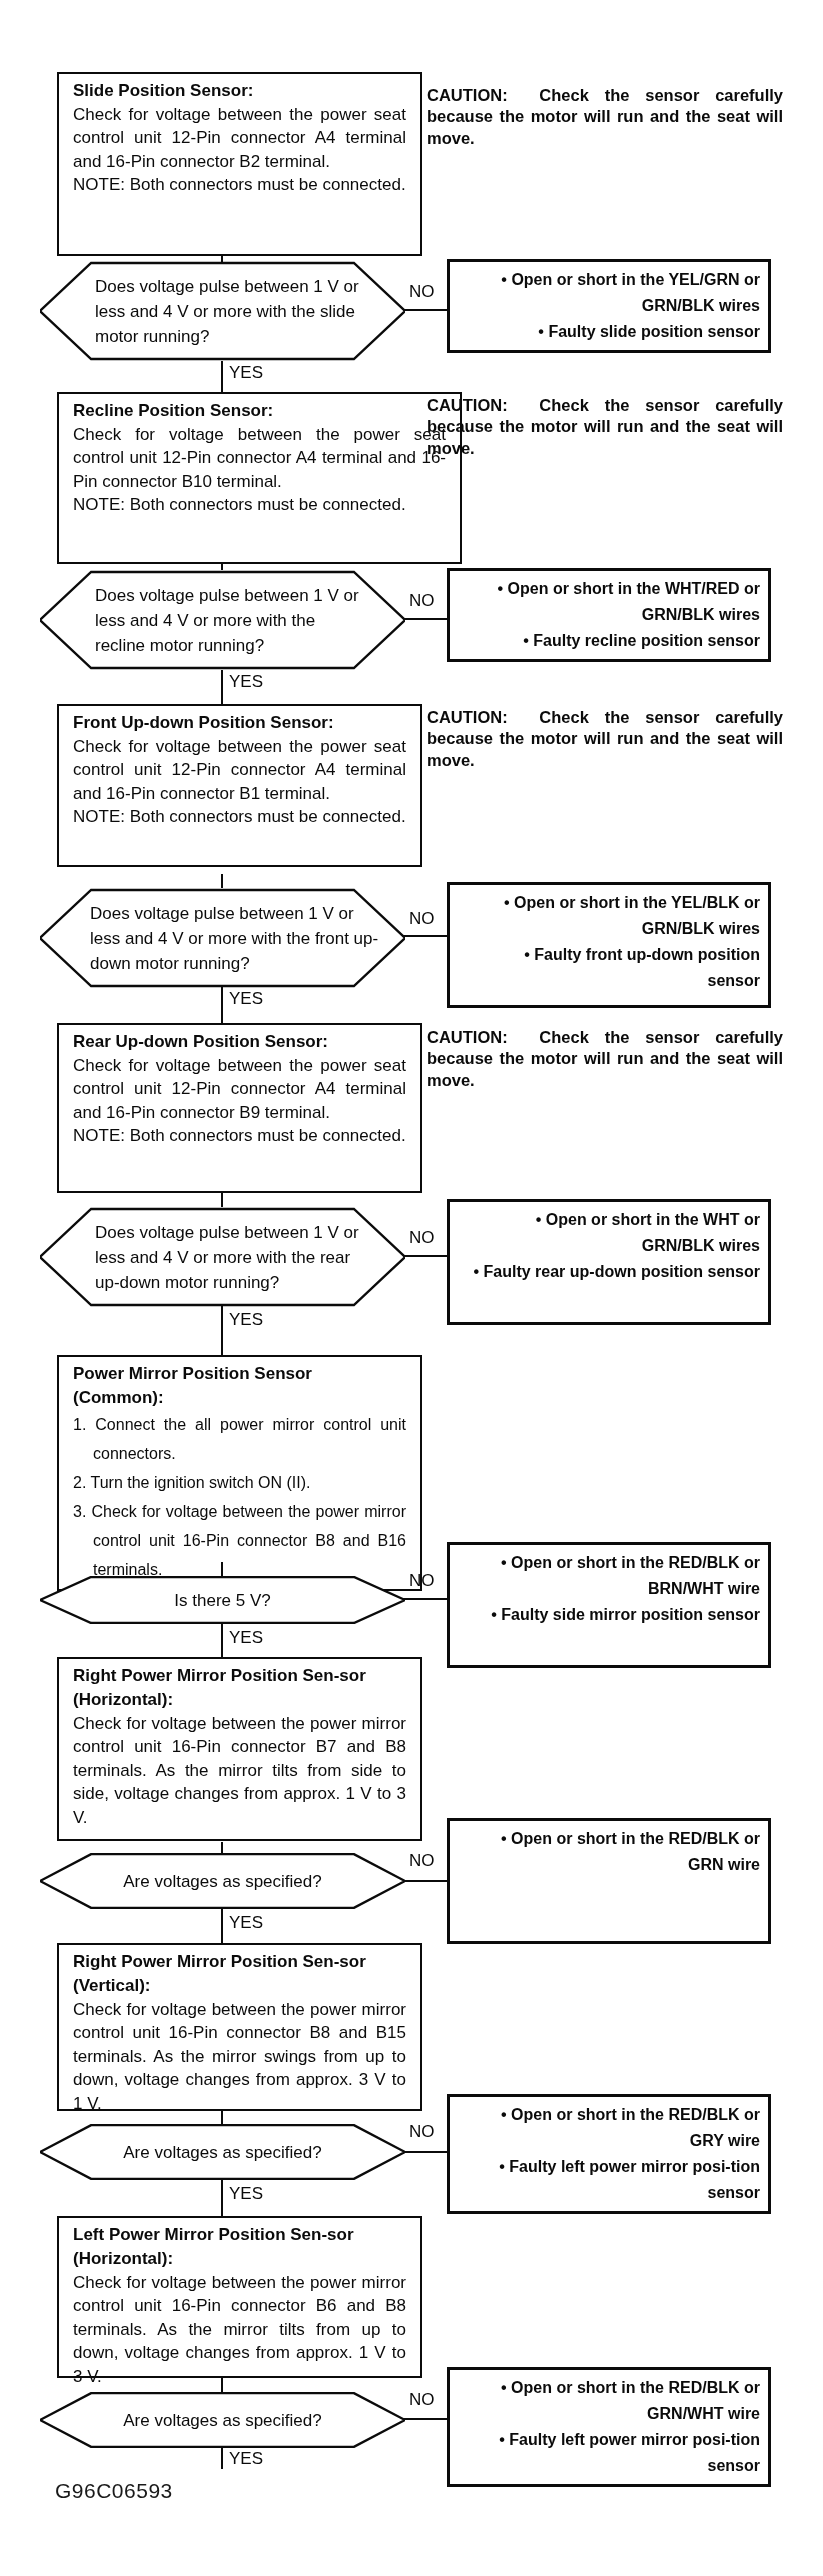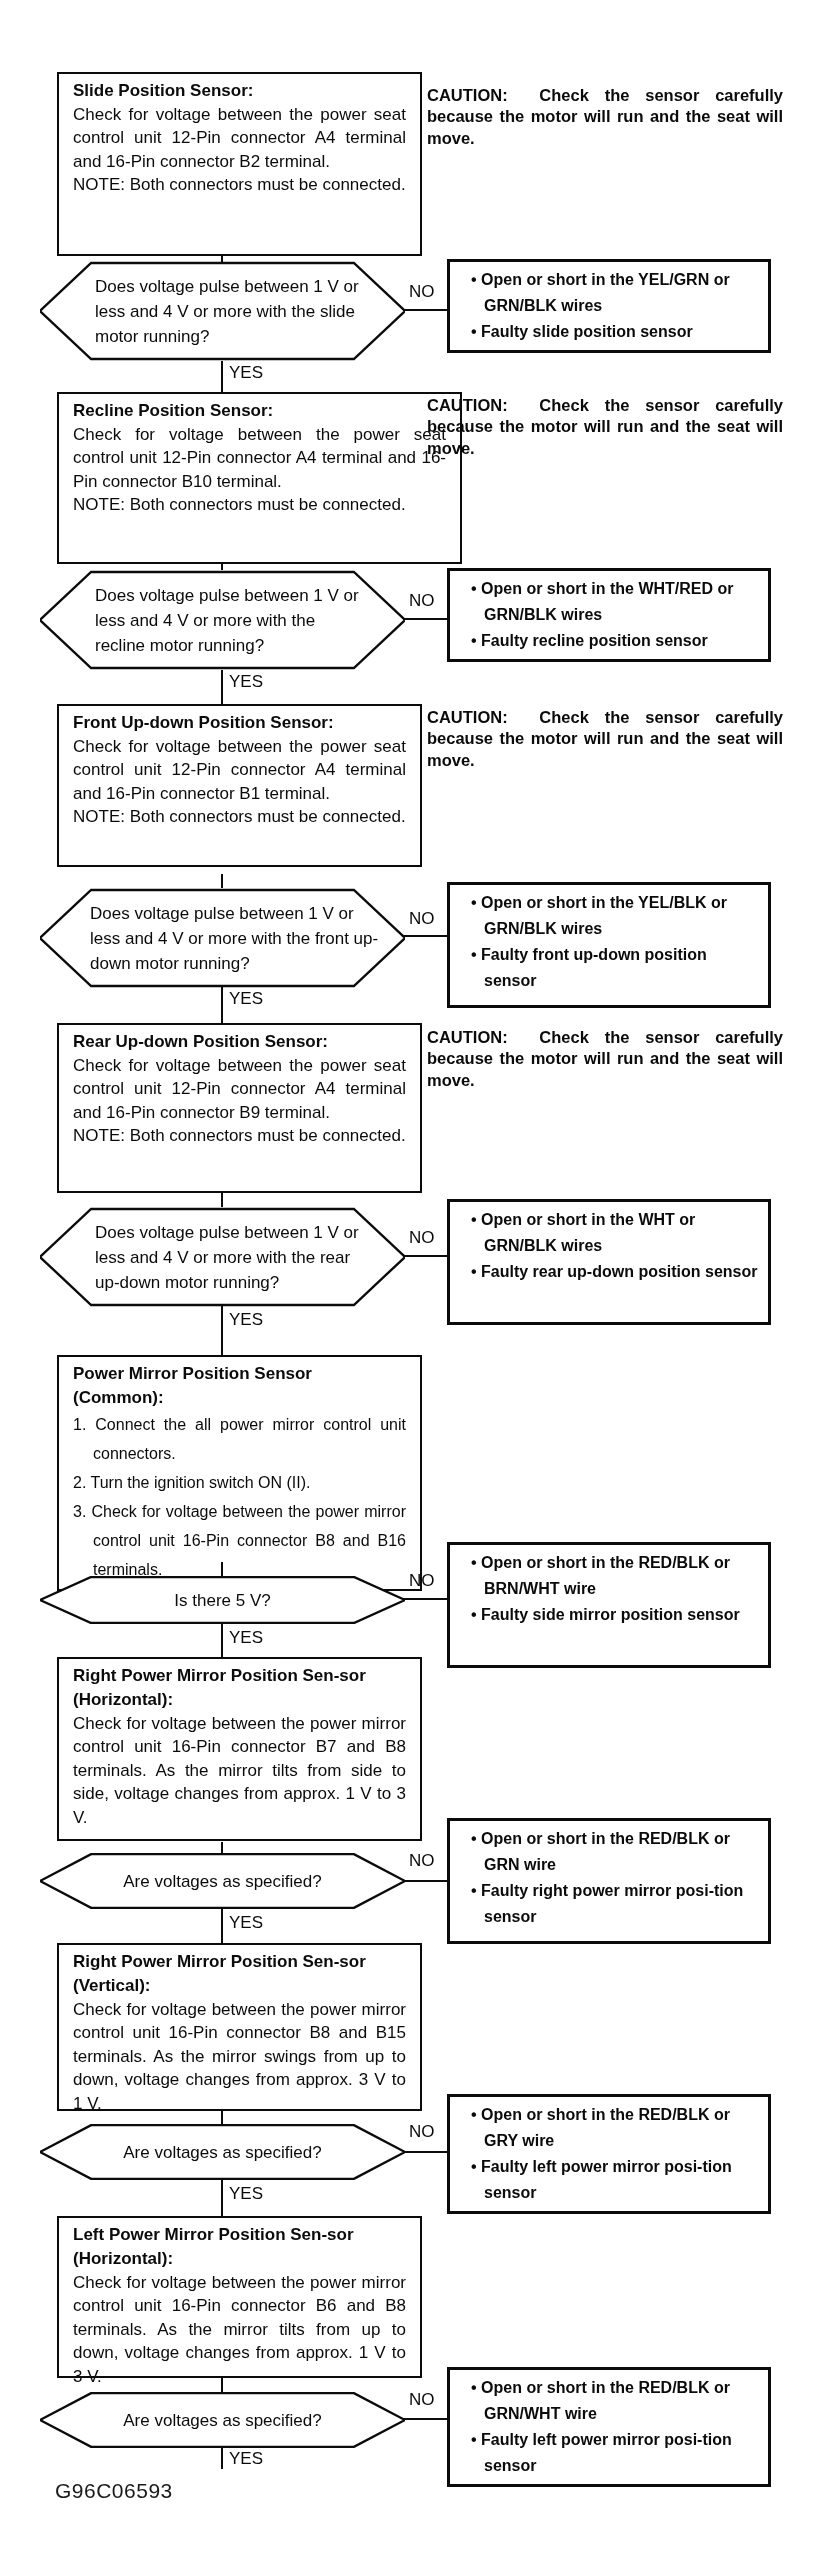--- a/index.html
+++ b/index.html
@@ -16,21 +16,21 @@
   .hexwrap svg{position:absolute;left:0;top:0;width:100%;height:100%;}
   .hextext{position:relative;z-index:1;display:flex;align-items:center;height:100%;
            font-size:17px;line-height:25px;}
   .qleft{justify-content:flex-start;text-align:left;}
   .qcenter{justify-content:center;text-align:center;}
   .vline{position:absolute;left:221px;width:2px;background:#0b0b0b;}
   .hline{position:absolute;height:2px;background:#0b0b0b;left:403px;width:46px;}
   .yes{position:absolute;left:229px;font-size:17px;line-height:20px;}
   .no{position:absolute;left:409px;font-size:17px;line-height:20px;}
   .rbox{position:absolute;left:447px;width:324px;box-sizing:border-box;border:3px solid #0b0b0b;
-        background:#fff;padding:5px 8px;}
+        background:#fff;padding:5px 8px;text-align:right;}
   .ritem{font-weight:bold;font-size:16px;line-height:26px;padding-left:26px;text-indent:-13px;}
   .ritem::before{content:"•\00a0";}
   .figid{position:absolute;left:55px;top:2479px;font-size:21px;letter-spacing:0.5px;color:#1a1a1a;}
 </style>
 </head>
 <body>
 
 <div class="canvas">
 
   <section>
@@ -162,21 +162,20 @@
     <div class="hexwrap" style="left:40px;top:1853px;width:365px;height:56px">
       <svg viewBox="0 0 100 100" preserveAspectRatio="none">
         <polygon points="0,50 14,2 86,2 100,50 86,98 14,98" fill="#fff" stroke="#0b0b0b" stroke-width="2.4" vector-effect="non-scaling-stroke"></polygon>
       </svg>
       <div class="hextext qcenter">Are voltages as specified?</div>
     </div>
     <div class="no" style="top:1851px">NO</div>
     <div class="hline" style="top:1880px"></div>
     <div class="rbox" style="top:1818px;min-height:126px">
       <div class="ritem">Open or short in the RED/BLK or GRN wire</div>
-      <div class="ritem">Faulty right power mirror posi-tion sensor</div>
     </div>
     <div class="vline" style="top:1909px;height:34px"></div>
     <div class="yes" style="top:1913px">YES</div>
   </section>
 
   <section>
     <div class="pbox" style="left:57px;top:1943px;width:365px;height:168px">
       <div class="ptitle">Right Power Mirror Position Sen-sor (Vertical):</div>
       <div class="pbody">Check for voltage between the power mirror control unit 16-Pin connector B8 and B15 terminals. As the mirror swings from up to down, voltage changes from approx. 3 V to 1 V.</div>
     </div>

